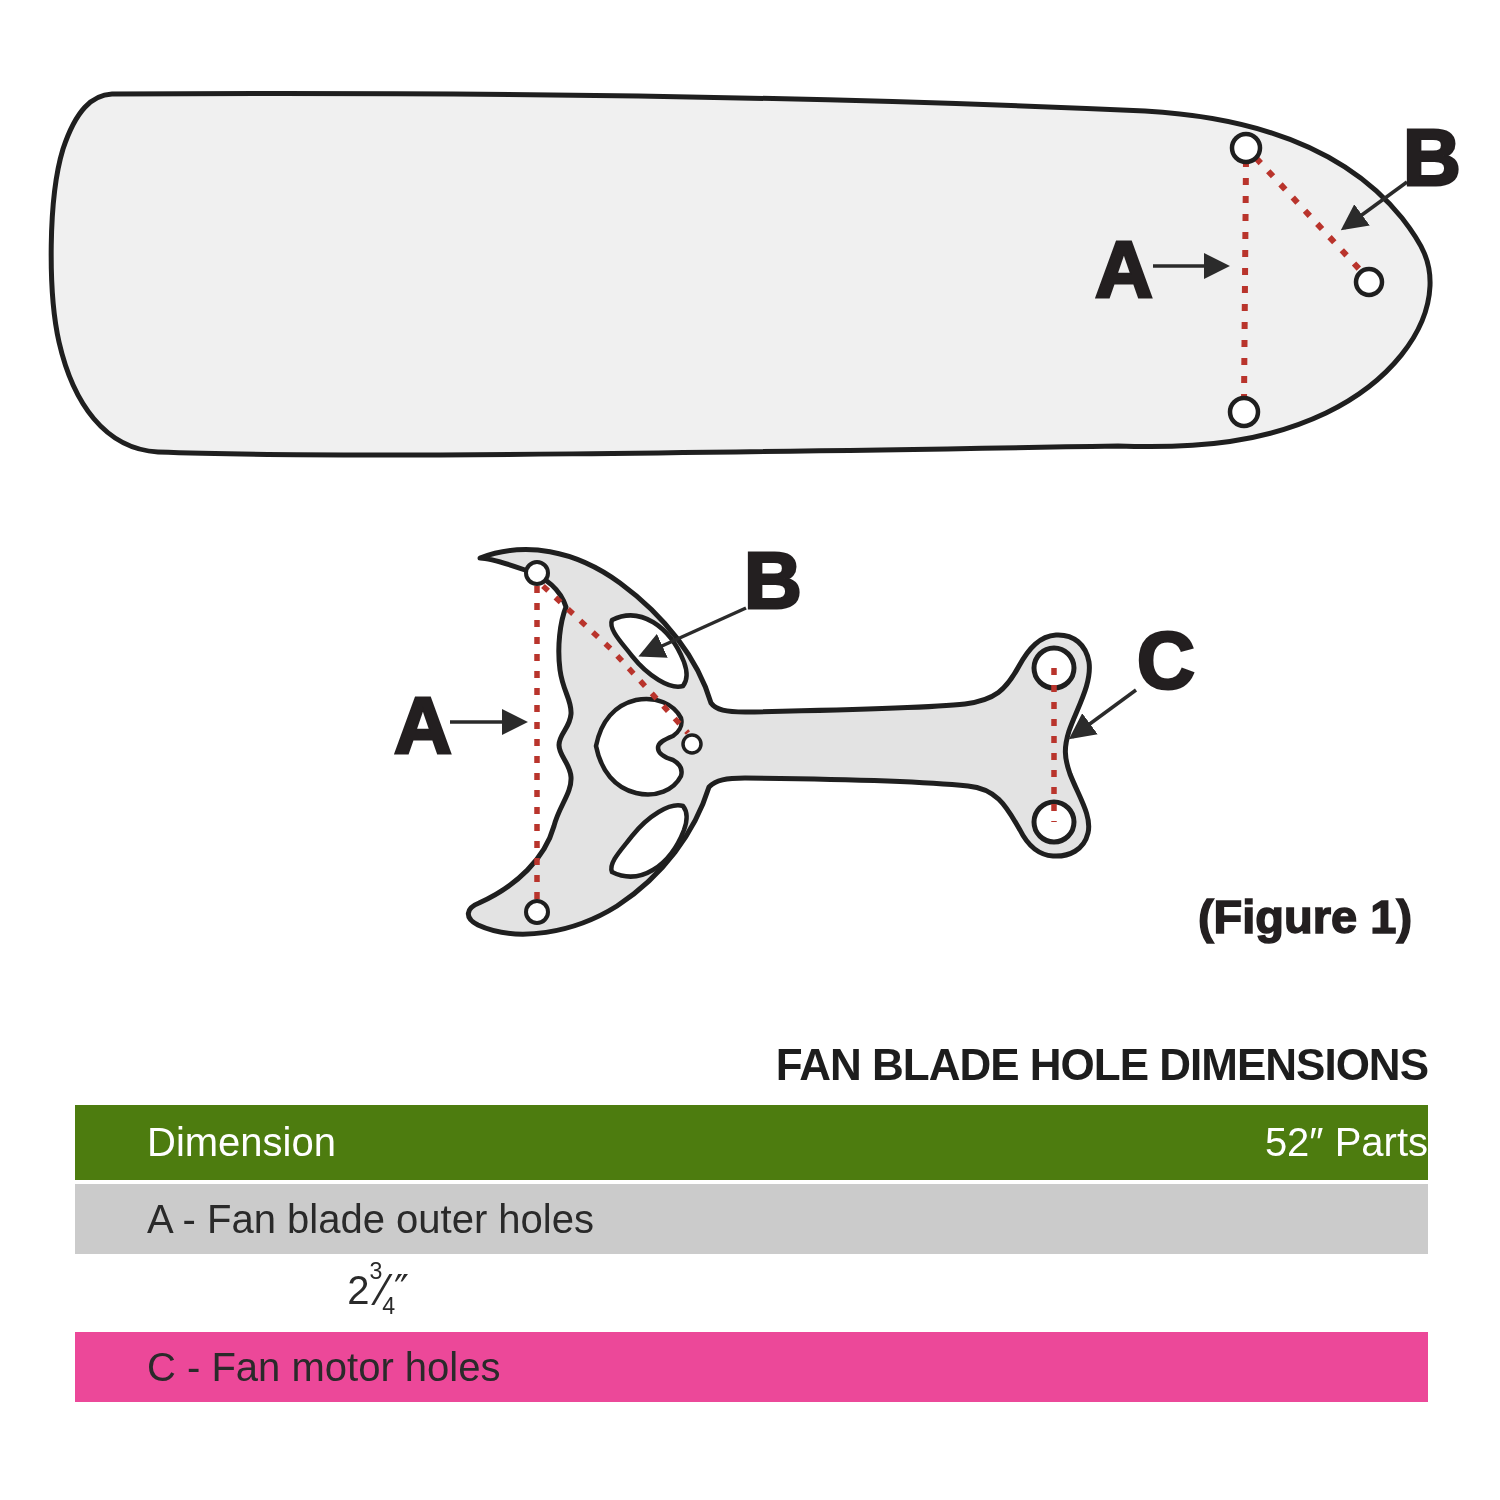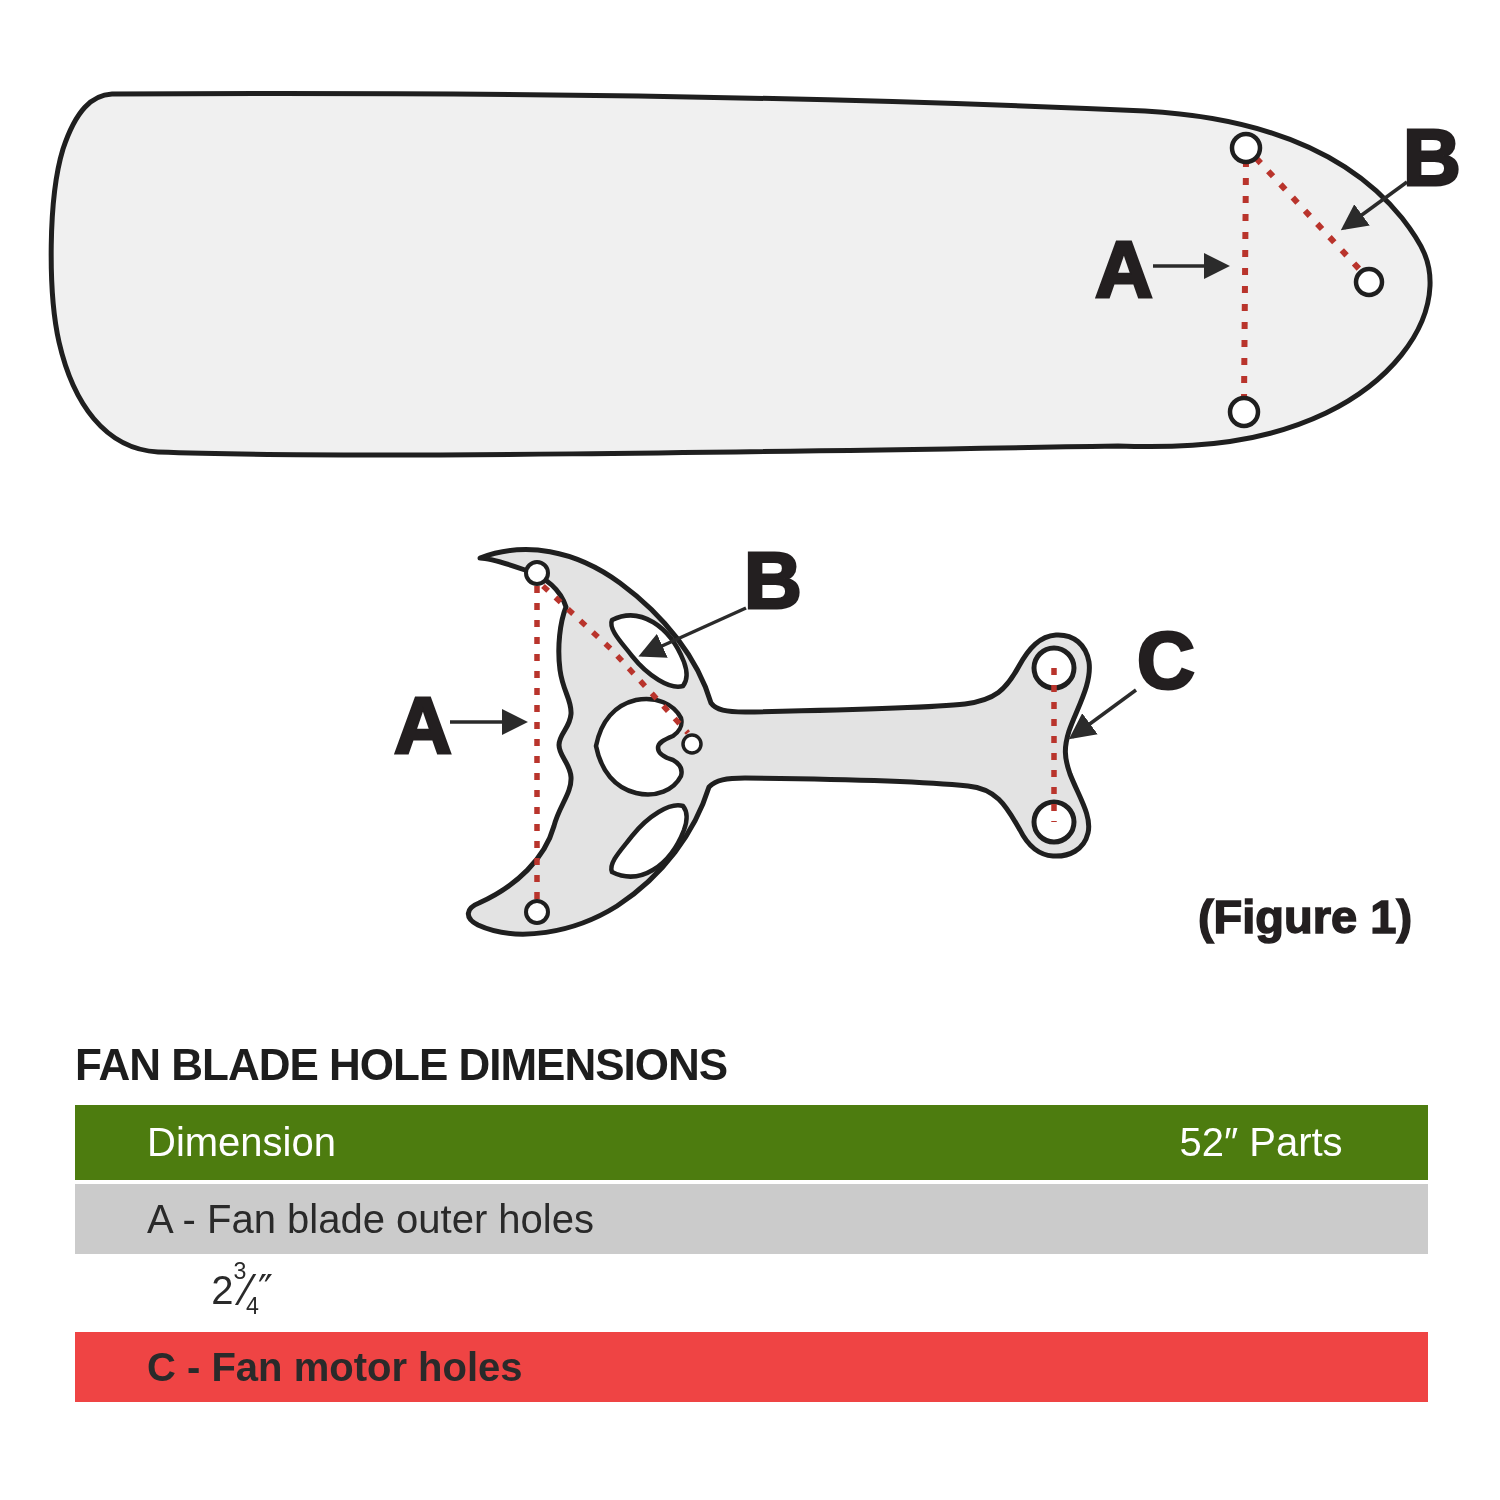--- a/index.html
+++ b/index.html
@@ -31,21 +31,21 @@
     paint-order: stroke;
     stroke-width: 1.5px;
   }
   .table-section {
     position: absolute;
     left: 75px;
     top: 1040px;
     width: 1353px;
   }
   .table-title {
-    text-align: left;
+    text-align: right;
     font-size: 44px;
     font-weight: 800;
     letter-spacing: -1px;
     color: #1d1d1d;
     margin-bottom: 15px;
   }
   .thead {
     display: flex;
     align-items: center;
     height: 75px;
@@ -55,21 +55,21 @@
   .trow {
     display: flex;
     align-items: center;
     height: 70px;
     margin-top: 4px;
     font-size: 40px;
     color: #2a2a2a;
     gap: 47px;
   }
   .col-label { flex: 1; padding-left: 72px; }
-  .col-value { width: 334px; text-align: center; }
+  .col-value { width: 334px; text-align: right; }
   .frac sup {
     font-size: 0.58em;
     position: relative;
     top: -0.46em;
     letter-spacing: -1px;
   }
   .frac .fslash {
     font-family: "DejaVu Sans", sans-serif;
     margin: 0 -3px;
   }
@@ -196,18 +196,18 @@
     </div>
 
     <div class="trow row-a" style="background: rgb(203, 203, 203);">
       <div class="col-label">A - Fan blade outer holes</div>
     </div>
 
     <div class="trow row-b" style="background: rgb(255, 255, 255);">
       <div class="col-value frac"><span>2</span><sup>3</sup><span class="fslash">⁄</span><sub>4</sub><span class="unit">″</span></div>
     </div>
 
-    <div class="trow row-c" style="background: #ef4444; font-weight: bold;">
+    <div class="trow row-c" style="background: #ec4899;">
       <div class="col-label">C - Fan motor holes</div>
     </div>
   </div>
 
 </div>
 
 </body></html>

